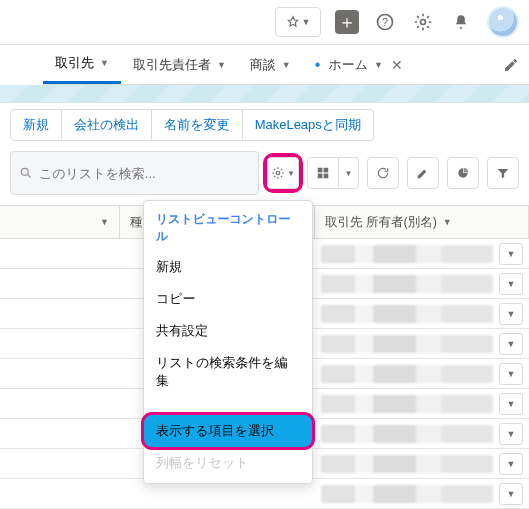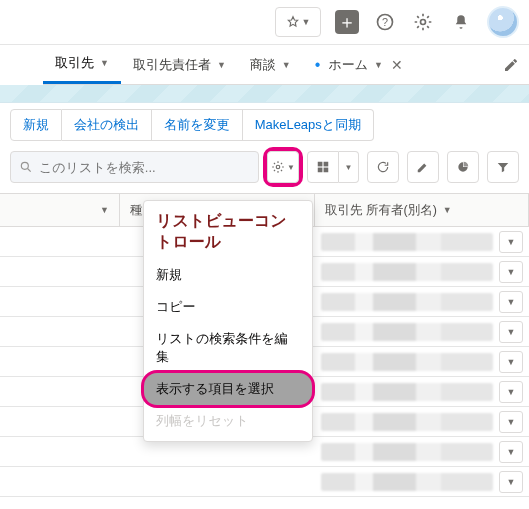--- a/index.html
+++ b/index.html
@@ -26,21 +26,21 @@
 
   
   .actions { display: flex; align-items: center; gap: 0; padding: 6px 10px; flex-wrap: wrap; }
   .actbtn { background: #fff; border: 1px solid #dddbda; color: #0070d2; padding: 6px 12px; font-size: 13px; cursor: pointer; }
   .actbtn:first-child { border-radius: 4px 0 0 4px; }
   .actbtn + .actbtn { border-left: none; }
   .actions .actbtn:last-of-type { border-radius: 0 4px 4px 0; }
 
   
   .toolbar { display: flex; align-items: center; padding: 4px 10px 10px; gap: 8px; }
-  .search { flex: 1; display: flex; align-items: center; border: 1px solid #dddbda; background: #f4f6f9; border-radius: 4px; padding: 0 8px; height: 32px; color: #706e6b; gap: 6px; max-width: 250px; }
+  .search { flex: 1; display: flex; align-items: center; border: 1px solid #dddbda; background: #f4f6f9; border-radius: 4px; padding: 0 8px; height: 44px; color: #706e6b; gap: 6px; max-width: 250px; }
   .search input { border: none; background: transparent; outline: none; flex: 1; font-size: 13px; }
   .iconbtn { width: 32px; height: 32px; border: 1px solid #dddbda; background: #fff; border-radius: 4px; display: flex; align-items: center; justify-content: center; color: #706e6b; cursor: pointer; }
   .iconbtn.grouped { border-radius: 4px 0 0 4px; }
   .iconbtn.grouped + .iconbtn.grouped { border-left: none; border-radius: 0 4px 4px 0; width: 20px; }
   .highlight-gear { box-shadow: 0 0 0 4px #e6007e; border-radius: 6px; }
 
   
   .thead { display: flex; align-items: center; height: 34px; background: #fafaf9; border-top: 1px solid #dddbda; border-bottom: 1px solid #dddbda; }
   .th { display: flex; align-items: center; padding: 0 10px; font-size: 12.5px; color: #514f4d; font-weight: 500; border-right: 1px solid #dddbda; height: 100%; }
   .th.c1 { width: 120px; justify-content: flex-end; }
@@ -51,24 +51,24 @@
   
   .row { display: flex; align-items: center; height: 30px; border-bottom: 1px solid #e5e5e5; }
   .cell1 { width: 120px; }
   .cell2 { width: 195px; }
   .cell3 { flex: 1; display: flex; align-items: center; padding: 0 6px; gap: 6px; }
   .blur { flex: 1; height: 18px; background: linear-gradient(90deg, #e3e3e3 0 20%, #f4f4f4 20% 30%, #dcdcdc 30% 55%, #f0f0f0 55% 70%, #e6e6e6 70% 100%); filter: blur(1.2px); border-radius: 2px; }
   .rowdrop { width: 24px; height: 22px; border: 1px solid #dddbda; border-radius: 3px; display: flex; align-items: center; justify-content: center; color: #706e6b; font-size: 9px; }
 
   
   .menu { position: absolute; left: 143px; top: 200px; width: 170px; background: #fff; border: 1px solid #dddbda; border-radius: 4px; box-shadow: 0 4px 12px rgba(0,0,0,.15); padding: 4px 0; z-index: 50; }
-  .menu-h { font-size: 16px; color: #7f1d1d; font-weight: 600; padding: 6px 12px; }
+  .menu-h { font-size: 12px; color: #3b82f6; font-weight: 600; padding: 6px 12px; }
   .menu-i { font-size: 13px; padding: 7px 12px; cursor: pointer; color: #080707; }
   .menu-i.disabled { color: #c9c7c5; cursor: default; }
-  .menu-i.hl { background: #a3a3a3; box-shadow: 0 0 0 3px #e6007e; border-radius: 13px; position: relative; z-index: 2; }
+  .menu-i.hl { background: #0ea5e9; box-shadow: 0 0 0 3px #e6007e; border-radius: 8px; position: relative; z-index: 2; margin-top: 18px; }
 
   svg { display: block; }
 </style>
 </head>
 <body>
 
 <div class="utilbar">
   <div class="util-star">
     <svg width="14" height="14" viewBox="0 0 24 24">
         <path fill="none" stroke="#706e6b" stroke-width="2" d="M12 3l2.5 5.5L20 9l-4 4 1 6-5-3-5 3 1-6-4-4 5.5-.5z"></path>
@@ -269,16 +269,17 @@
         <div class="blur"></div>
         <div class="rowdrop">▼</div>
       </div>
     </div>
 </div>
 
 <div class="menu">
   <div class="menu-h">リストビューコントロール</div>
   <div class="menu-i">新規</div>
   <div class="menu-i">コピー</div>
+  <div class="menu-i">共有設定</div>
   <div class="menu-i">リストの検索条件を編集</div>
   <div class="menu-i hl">表示する項目を選択</div>
   <div class="menu-i disabled">列幅をリセット</div>
 </div>
 
 </body></html>

